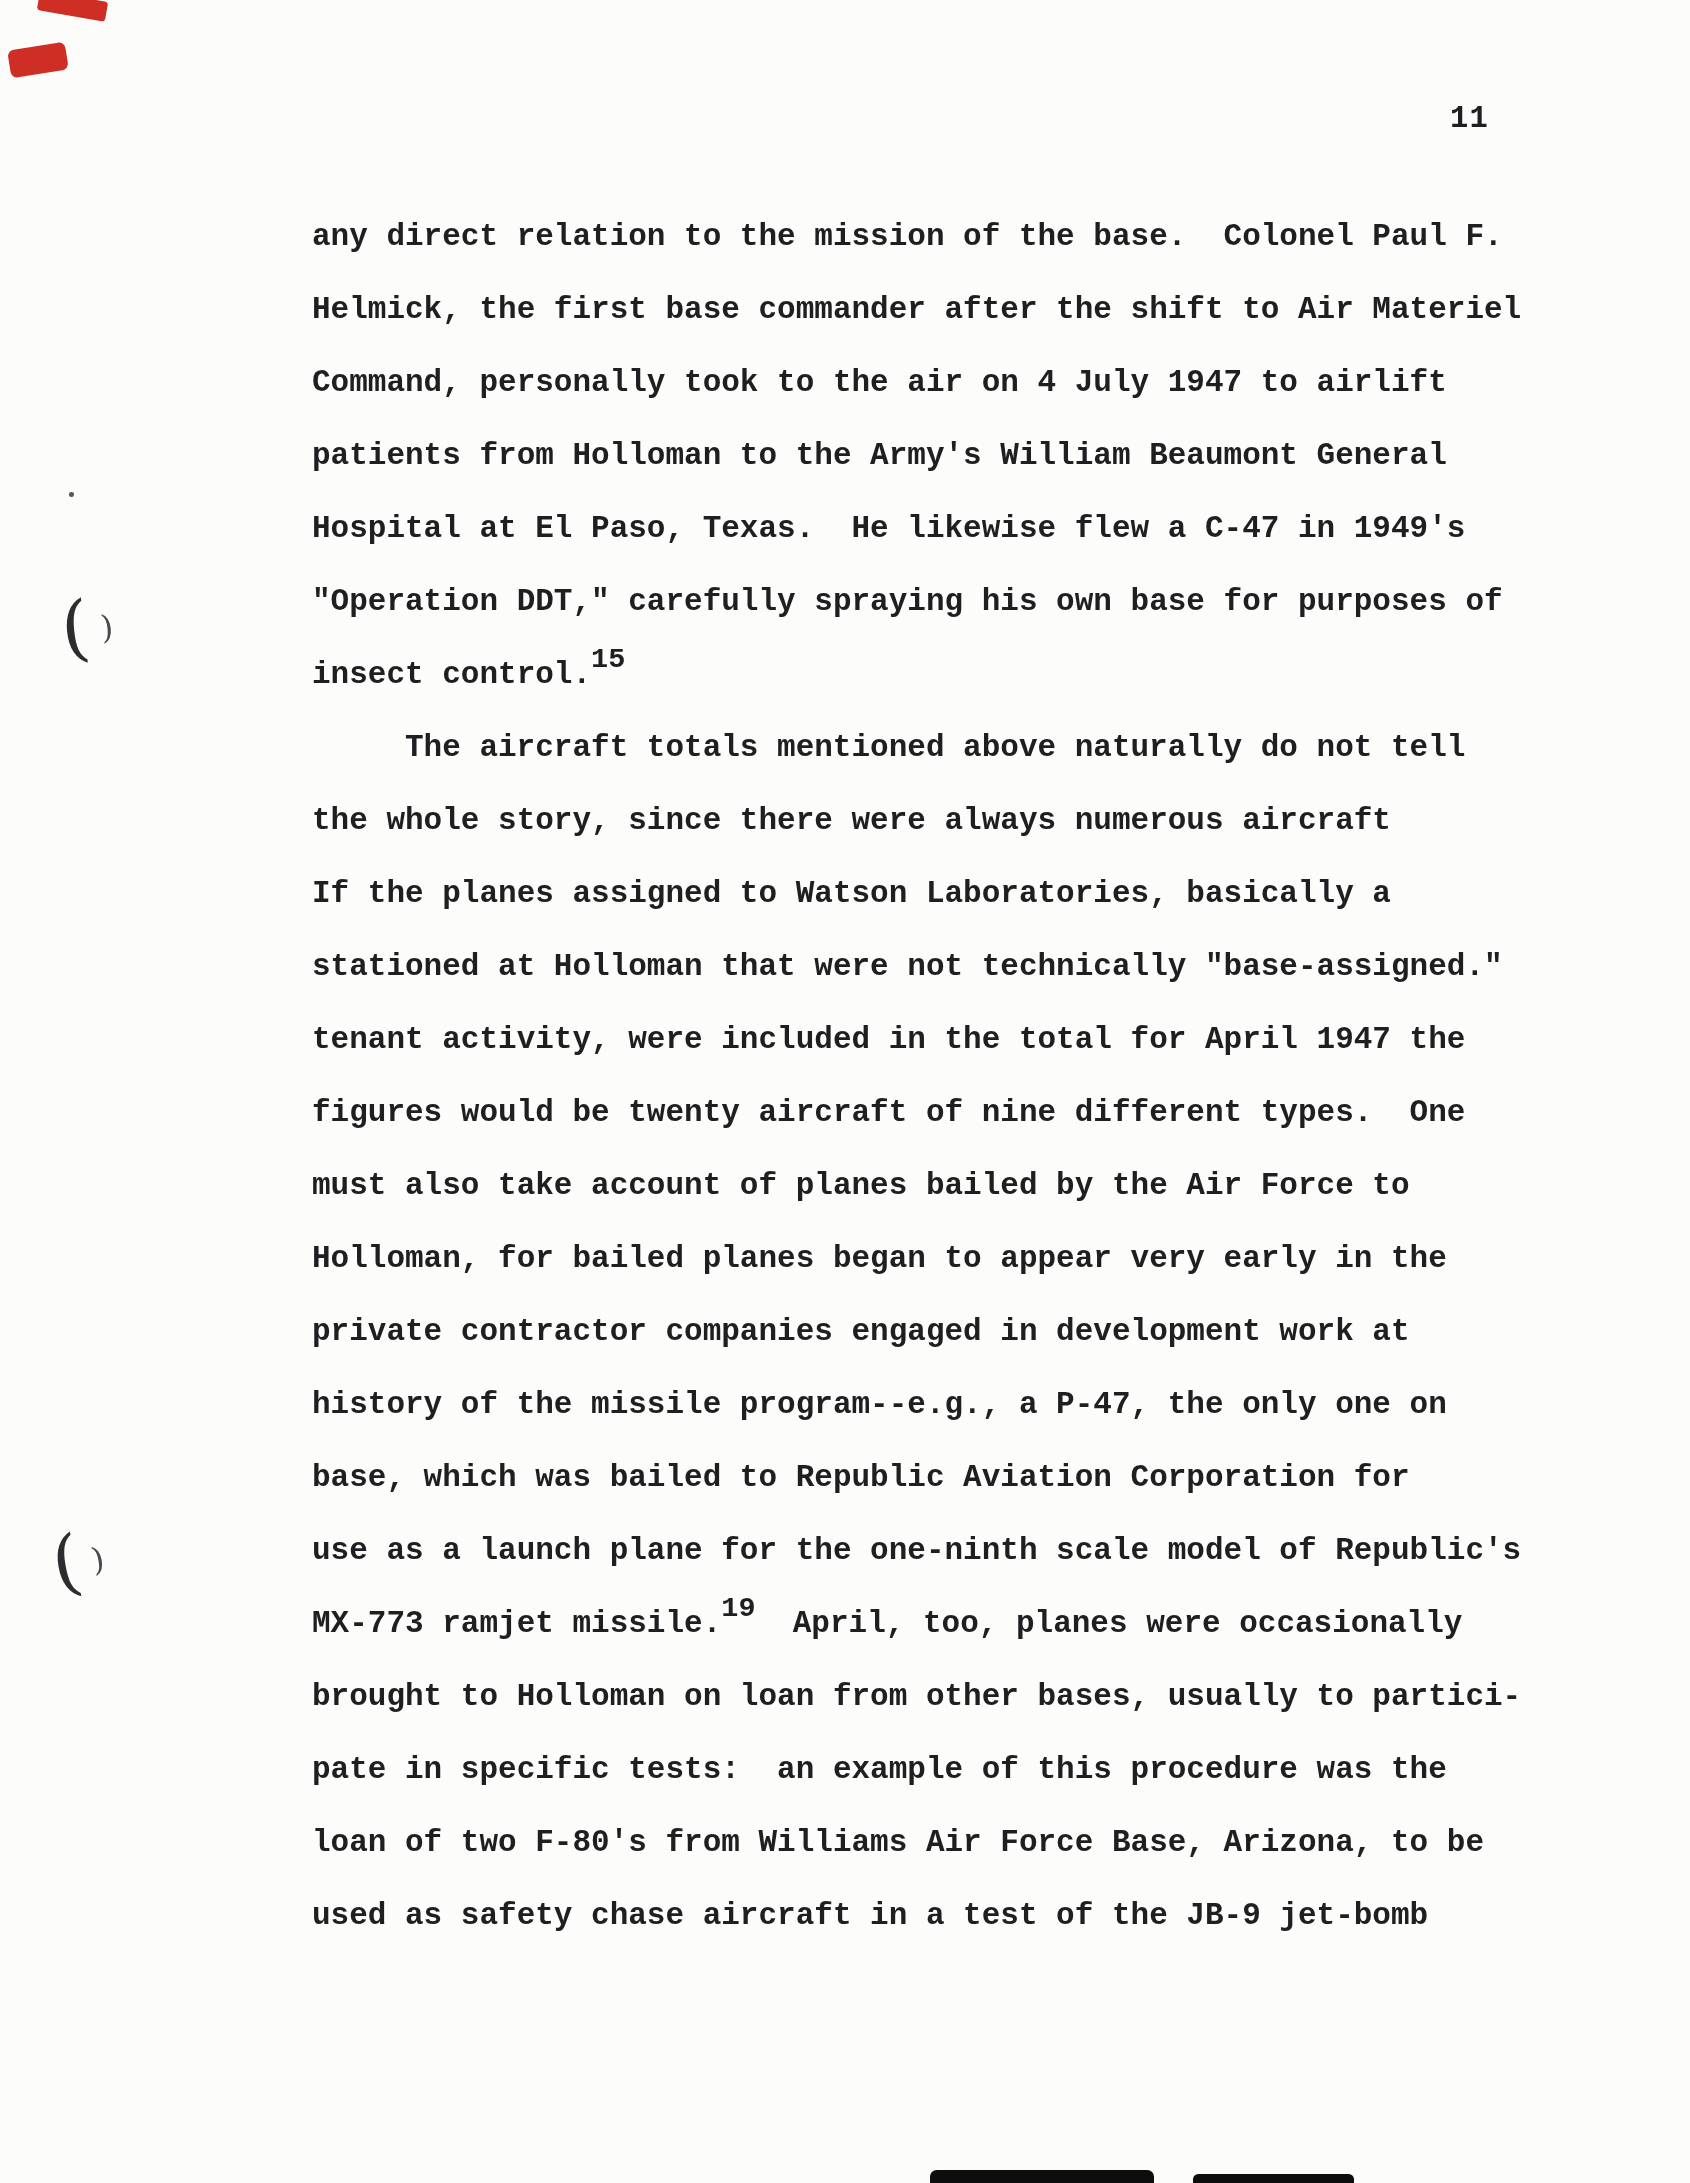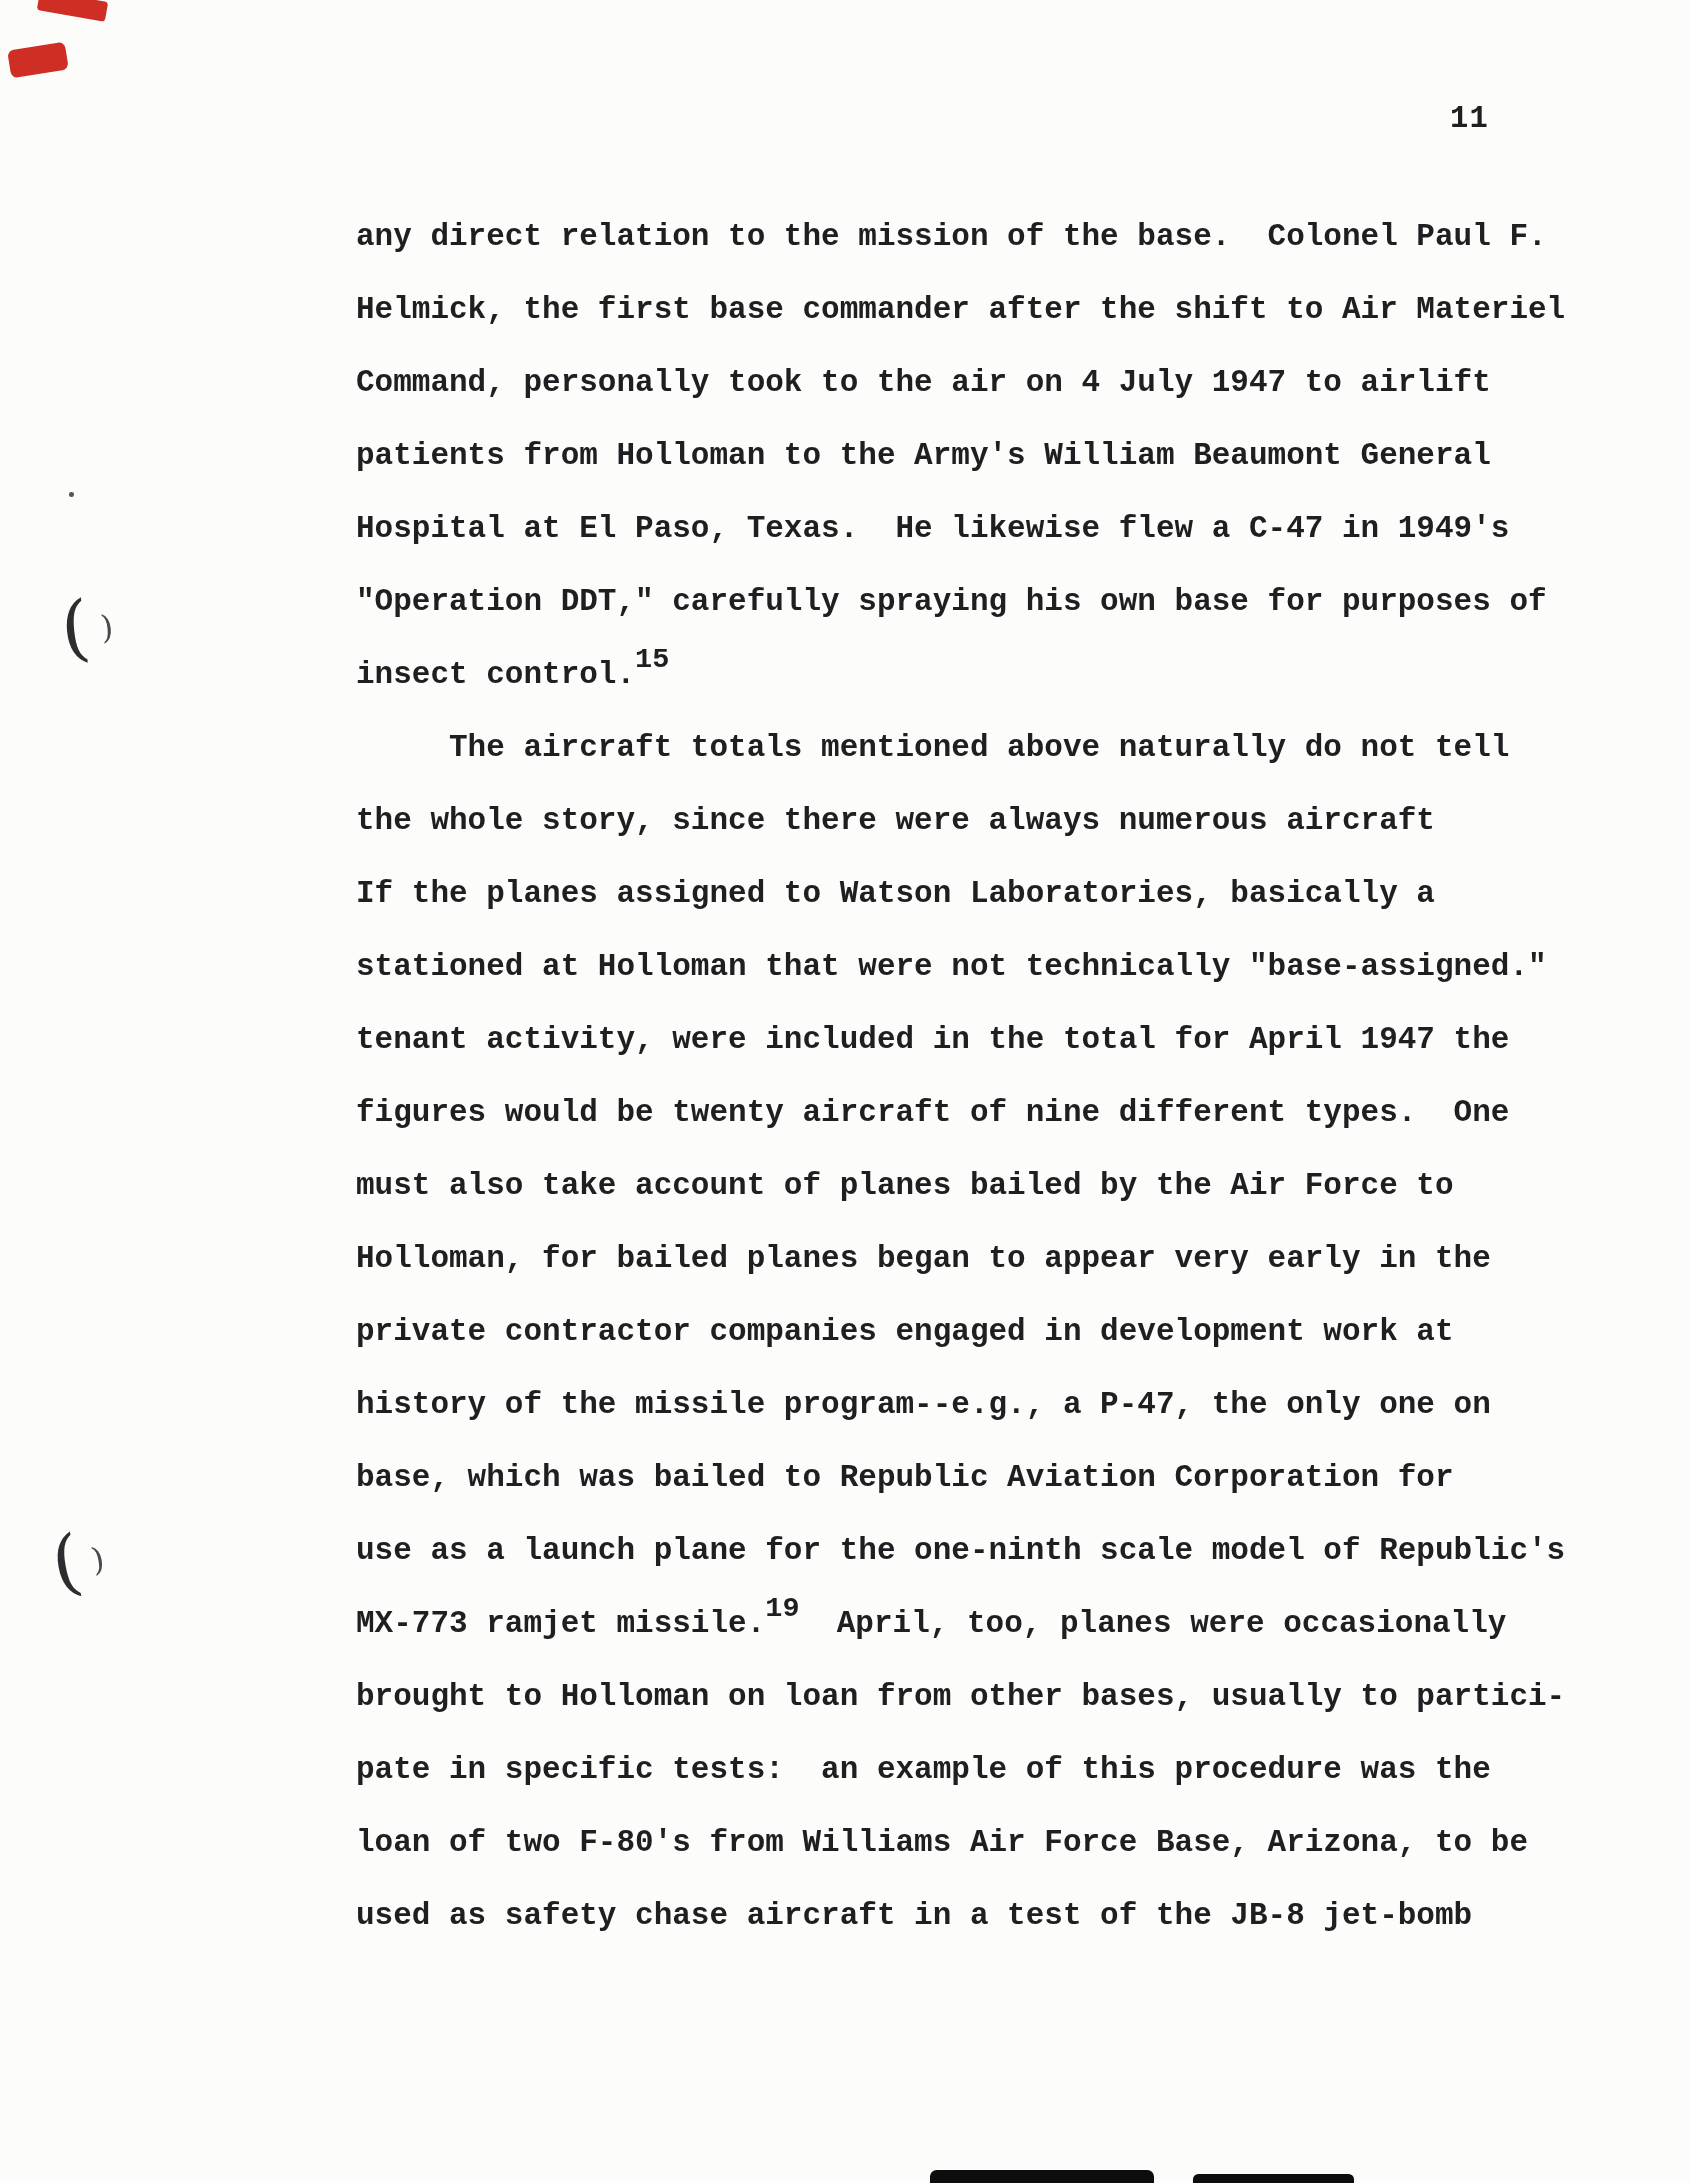--- a/index.html
+++ b/index.html
@@ -31,21 +31,20 @@
     top: 200px;
     left: 312px;
     width: 1261px;
     font-size: 31px;
     font-weight: 700;
     line-height: 73px;
   }
   .line {
     white-space: pre;
     height: 73px;
-    margin-left: 44px;
   }
   .line.indent { padding-left: 93px; }
   .fn-sup {
     position: relative;
     top: -0.55em;
     font-size: 0.92em;
   }
   .pen-mark {
     position: absolute;
     color: #2d2d30;
@@ -108,21 +107,21 @@
       <div class="line"><span>must also take account of planes bailed by the Air Force to</span></div>
       <div class="line"><span>Holloman, for bailed planes began to appear very early in the</span></div>
       <div class="line"><span>private contractor companies engaged in development work at</span></div>
       <div class="line"><span>history of the missile program--e.g., a P-47, the only one on</span></div>
       <div class="line"><span>base, which was bailed to Republic Aviation Corporation for</span></div>
       <div class="line"><span>use as a launch plane for the one-ninth scale model of Republic's</span></div>
       <div class="line"><span>MX-773 ramjet missile.</span><span class="fn-sup">19</span><span>  April, too, planes were occasionally</span></div>
       <div class="line"><span>brought to Holloman on loan from other bases, usually to partici-</span></div>
       <div class="line"><span>pate in specific tests:  an example of this procedure was the</span></div>
       <div class="line"><span>loan of two F-80's from Williams Air Force Base, Arizona, to be</span></div>
-      <div class="line"><span>used as safety chase aircraft in a test of the JB-8 jet-bomb</span></div>
+      <div class="line"><span>used as safety chase aircraft in a test of the JB-9 jet-bomb</span></div>
     </div>
 
   <div class="speck speck-1"></div>
 
   <div class="scan-mark scan-mark-1"></div>
   <div class="scan-mark scan-mark-2"></div>
 
 <div class="pen-mark" style="left: 61px; top: 591px; font-size: 72px; transform: rotate(-6deg);"><span>(</span><span class="tick">)</span></div>
     <div class="pen-mark" style="left: 52px; top: 1525px; font-size: 72px; transform: rotate(-10deg);"><span>(</span><span class="tick">)</span></div>
   </div>

